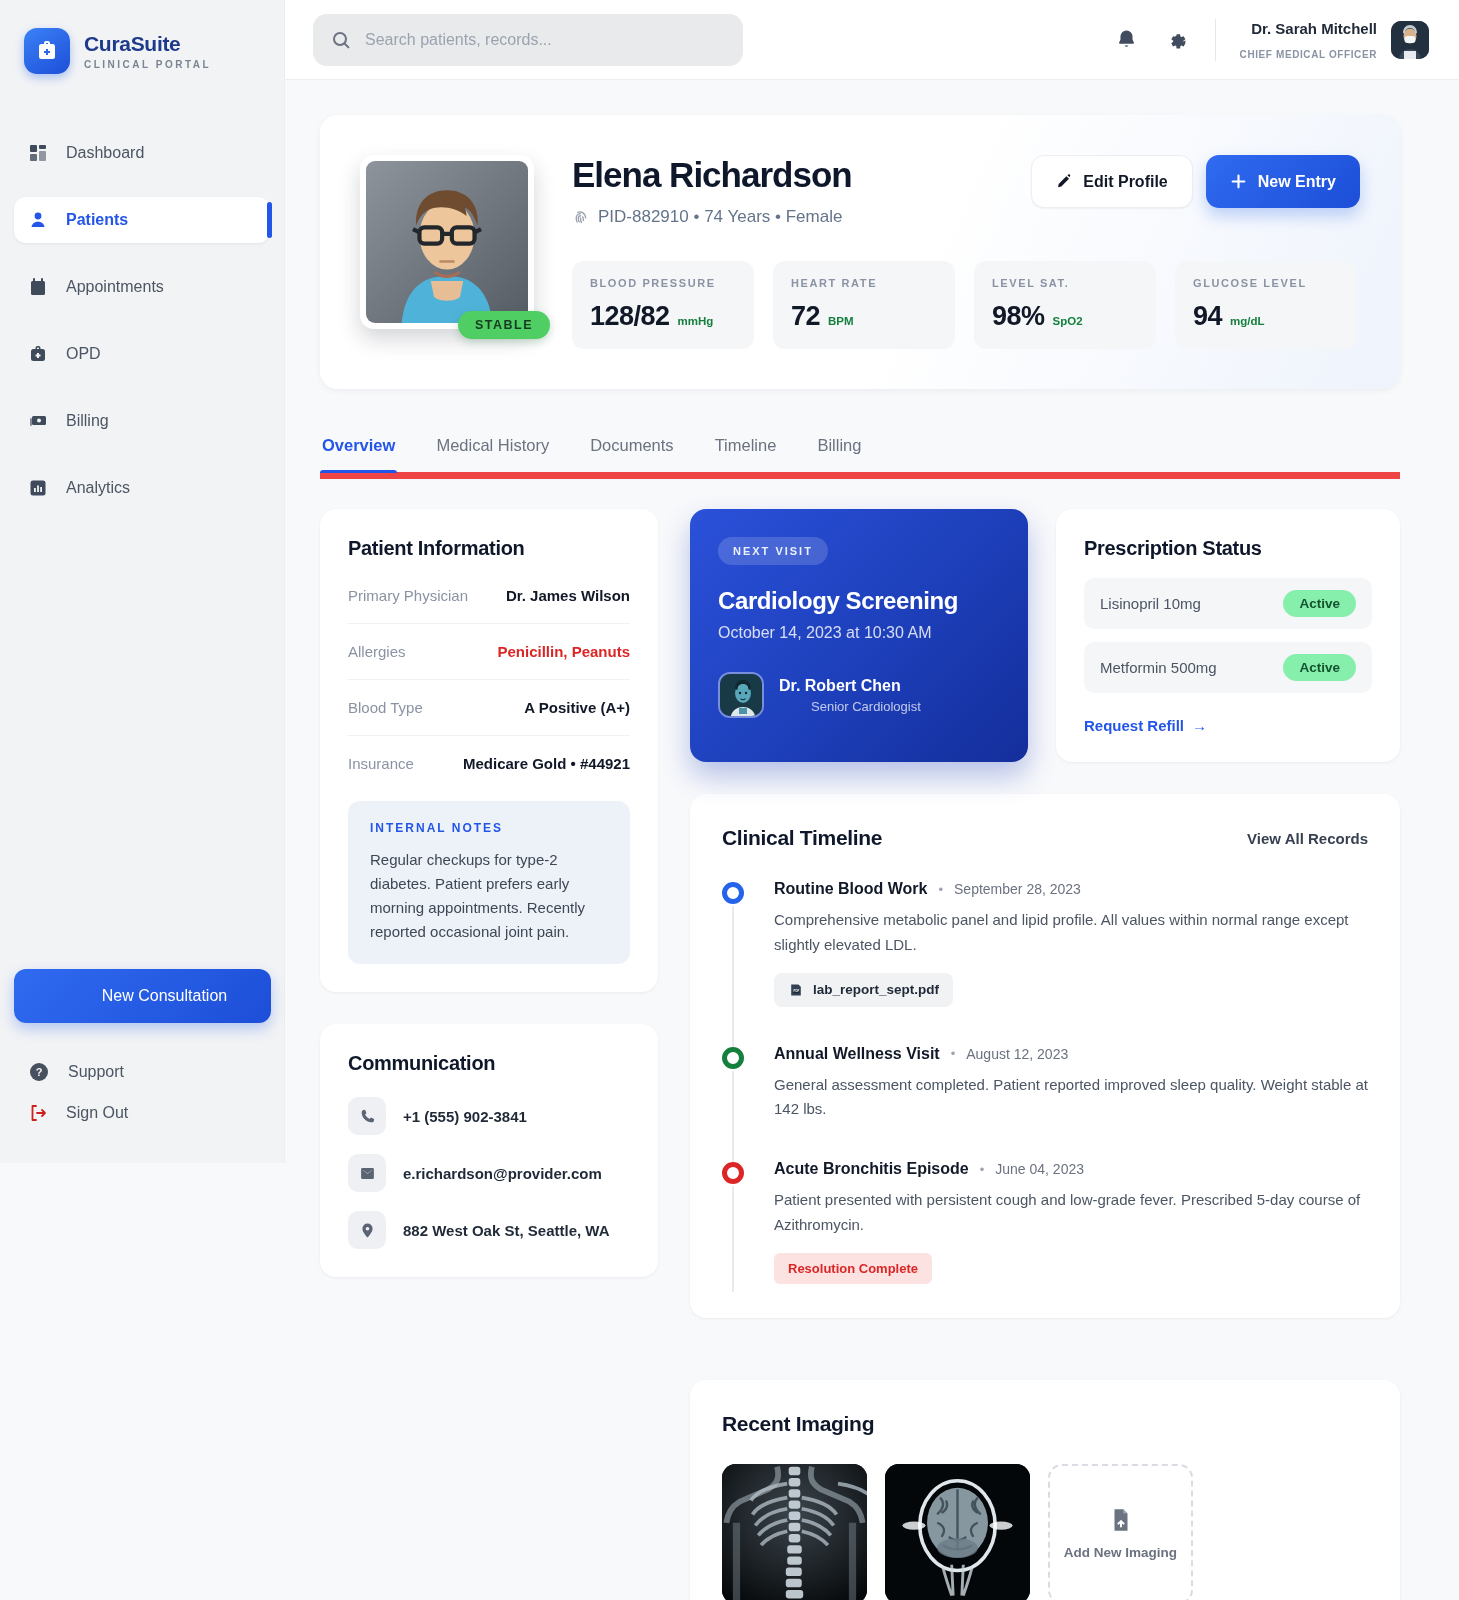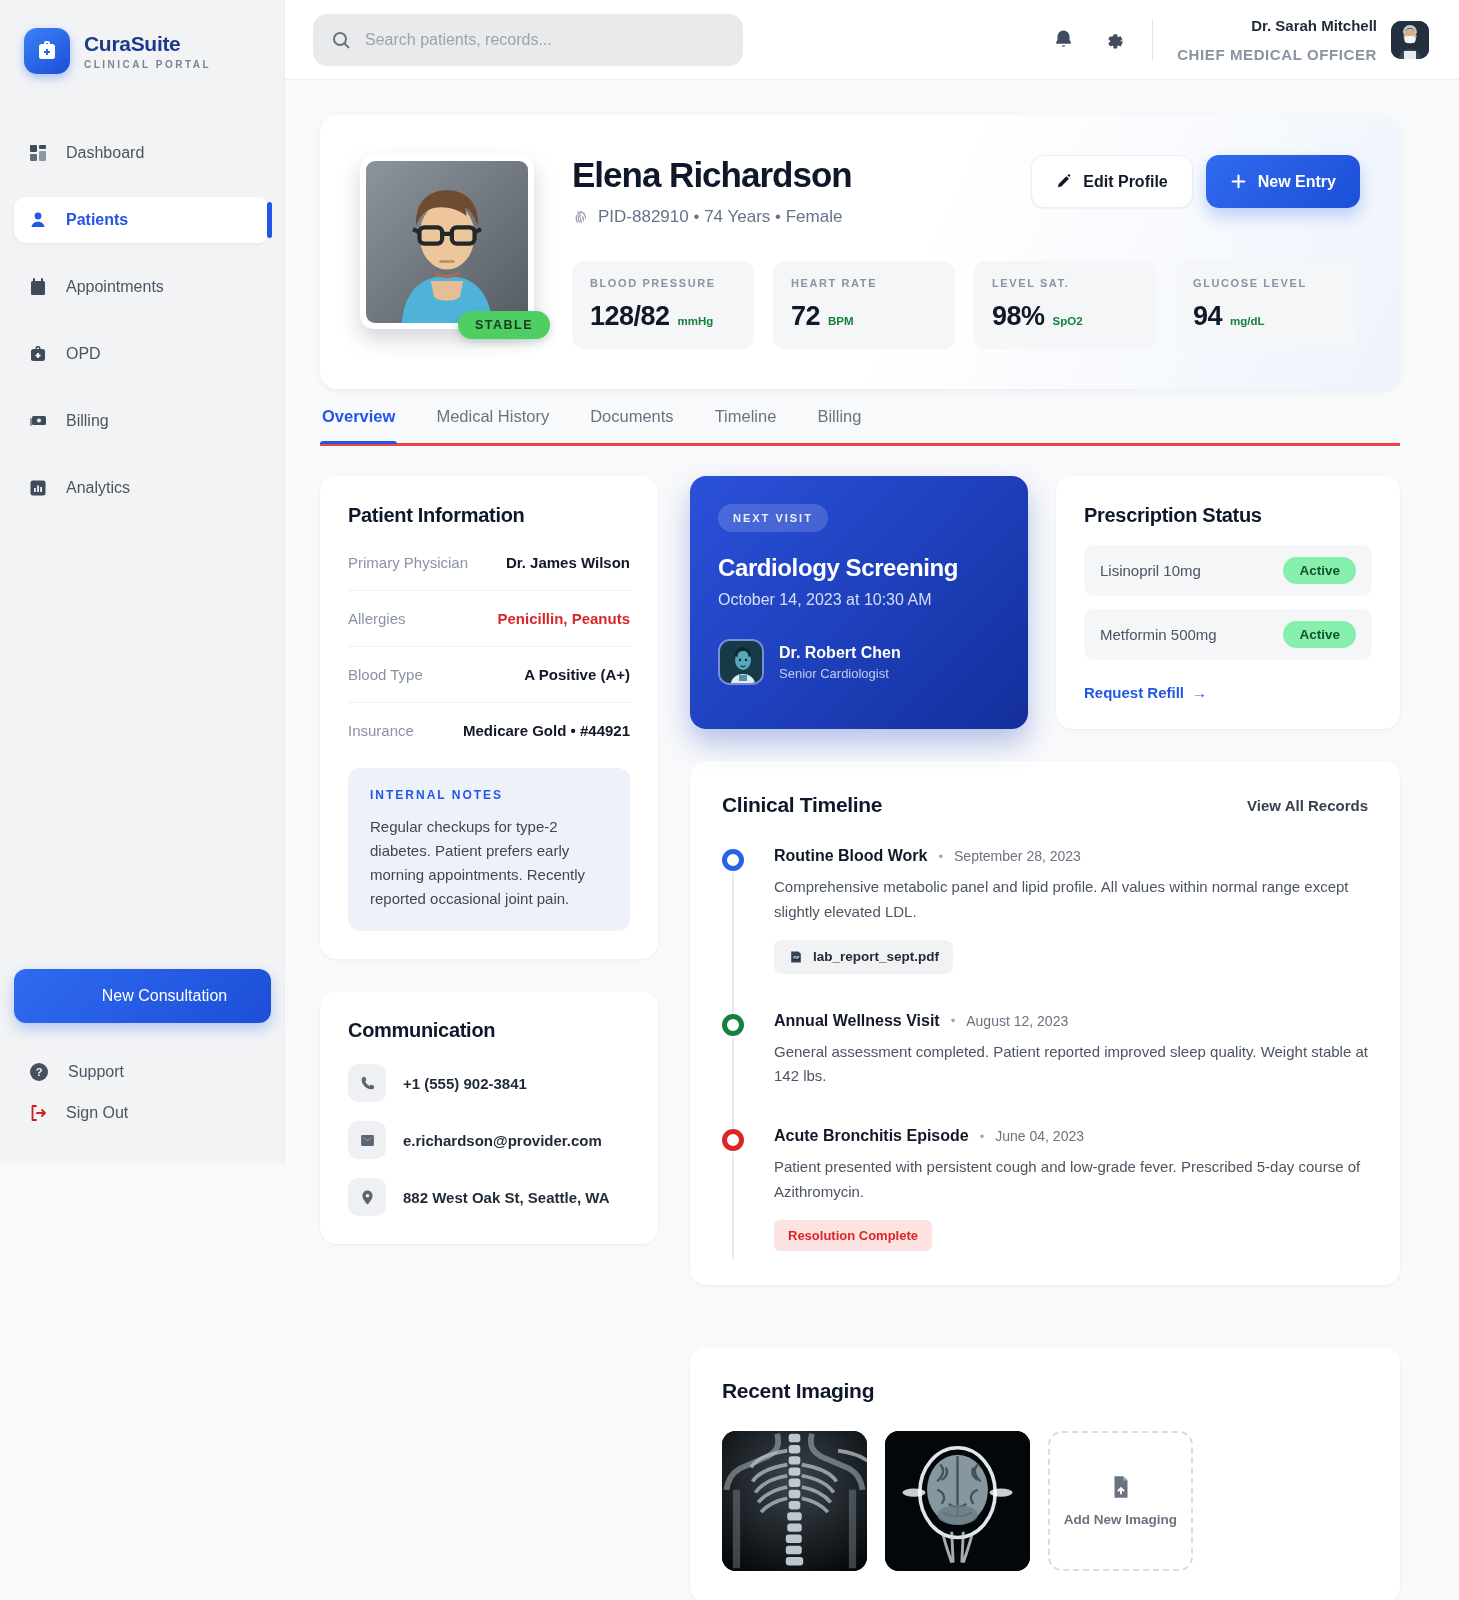--- a/index.html
+++ b/index.html
@@ -28,21 +28,21 @@
   .topbar { height:80px; background:#ffffff; border-bottom:1px solid #edeef1; display:flex; align-items:center; padding:0 30px 0 28px; }
   .search-box { width:430px; height:52px; background:#e9eaec; border-radius:14px; display:flex; align-items:center; gap:14px; padding:0 18px; }
   .search-box input { border:none; outline:none; background:transparent; font-family:inherit; font-size:16px; color:#374151; width:100%; }
   .search-box input::placeholder { color:#9aa3af; }
   .top-right { margin-left:auto; display:flex; align-items:center; gap:24px; }
   .icon-btn { background:none; border:none; cursor:pointer; color:#414c5e; padding:2px; }
   .top-divider { width:1px; height:42px; background:#e3e6ea; }
   .user-block { display:flex; align-items:center; gap:14px; cursor:pointer; }
   .user-text { text-align:right; }
   .user-name { font-size:15px; font-weight:700; color:#1f2937; }
-  .user-role { font-size:15px; font-weight:600; color:#8a93a3; letter-spacing:.6px; margin-top:12px; }
+  .user-role { font-size:10px; font-weight:600; color:#8a93a3; letter-spacing:.6px; margin-top:12px; }
   .user-avatar { width:38px; height:38px; border-radius:10px; overflow:hidden; background:#23303e; }
 
   
   .content { padding:35px 0 0 35px; width:1150px; }
   .card { background:#fff; border-radius:16px; box-shadow:0 1px 3px rgba(16,24,40,.06); }
 
   
   .patient-card { width:1080px; border-radius:18px; background:linear-gradient(115deg,#ffffff 55%,#eef3fc); box-shadow:0 2px 6px rgba(16,24,40,.05); padding:40px; display:flex; }
   .photo-wrap { position:relative; width:174px; height:174px; flex:0 0 auto; }
   .photo-frame { width:174px; height:174px; border-radius:14px; background:#fff; padding:6px; box-shadow:0 10px 22px rgba(16,24,40,.18); }
@@ -56,21 +56,21 @@
   .btn-edit { height:53px; padding:0 24px; background:#fff; border:1px solid #eceef2; border-radius:13px; font-family:inherit; font-size:16px; font-weight:700; color:#111827; display:flex; align-items:center; gap:11px; cursor:pointer; box-shadow:0 1px 2px rgba(16,24,40,.05); }
   .btn-primary { height:53px; padding:0 24px; background:linear-gradient(135deg,#2f6bf0,#1d4ed8); border:none; border-radius:13px; font-family:inherit; font-size:16px; font-weight:700; color:#fff; display:flex; align-items:center; gap:11px; cursor:pointer; box-shadow:0 8px 16px rgba(37,99,235,.28); }
   .vitals { display:flex; gap:19px; margin-top:34px; }
   .vital { width:182px; height:88px; background:#f5f6f8; border-radius:12px; padding:16px 18px; }
   .vital-label { font-size:11px; font-weight:700; color:#8a93a3; letter-spacing:1.6px; }
   .vital-line { margin-top:12px; display:flex; align-items:baseline; gap:8px; }
   .vital-value { font-size:27px; font-weight:800; color:#111827; letter-spacing:-0.5px; }
   .vital-unit { font-size:11.5px; font-weight:700; color:#15803d; }
 
   
-  .tabs { width:1080px; display:flex; gap:37px; margin-top:18px; border-bottom:3px solid #ef4444; }
+  .tabs { width:1080px; display:flex; gap:37px; margin-top:47px; border-bottom:7px solid #ef4444; }
   .tab { padding:0 2px 17px 2px; font-size:16.5px; font-weight:500; color:#6b7280; cursor:pointer; position:relative; }
   .tab.active { color:#2356e8; font-weight:700; }
   .tab.active::after { content:""; position:absolute; left:0; right:0; bottom:-1px; height:3px; border-radius:3px 3px 0 0; background:#2356e8; }
 
   .columns { display:flex; gap:32px; margin-top:30px; width:1080px; }
   .col-left { width:338px; flex:0 0 auto; }
   .col-right { flex:1; }
 
   
   .info-card { padding:28px; }
@@ -94,21 +94,21 @@
 
   
   .row-top { display:flex; gap:28px; }
   .visit-card { width:338px; flex:0 0 auto; border-radius:16px; padding:28px; background:linear-gradient(135deg,#2b51da 0%,#1d3fba 55%,#142e9b 100%); box-shadow:0 14px 28px rgba(29,62,184,.30); color:#fff; }
   .visit-badge { display:inline-block; padding:8px 15px; border-radius:999px; background:rgba(255,255,255,.16); font-size:11px; font-weight:800; letter-spacing:2px; color:#eaf0ff; }
   .visit-title { margin-top:22px; font-size:24px; font-weight:800; letter-spacing:-0.4px; }
   .visit-date { margin-top:9px; font-size:16px; color:rgba(255,255,255,.82); }
   .visit-doc { margin-top:30px; display:flex; align-items:center; gap:15px; }
   .doc-avatar { width:46px; height:46px; border-radius:12px; overflow:hidden; border:2px solid rgba(255,255,255,.40); }
   .doc-name { font-size:16px; font-weight:700; }
-  .doc-role { margin-top:4px; font-size:13px; color:rgba(255,255,255,.72); }
+  .doc-role { margin-top:4px; font-size:13px; color:rgba(255,255,255,.72);margin-left:32px; }
 
   .rx-card { flex:1; padding:28px; }
   .rx-rows { margin-top:18px; display:flex; flex-direction:column; gap:13px; }
   .rx-row { background:#f5f6f8; border-radius:10px; padding:12px 16px; display:flex; align-items:center; justify-content:space-between; }
   .rx-name { font-size:15px; color:#4b5563; }
   .rx-pill { background:#86efac; color:#14532d; font-size:13.5px; font-weight:700; padding:6px 16px; border-radius:999px; }
   .rx-link { margin-top:24px; font-size:15px; font-weight:700; color:#2356e8; display:flex; align-items:center; gap:8px; cursor:pointer; }
 
   
   .timeline-card { margin-top:32px; padding:32px 32px 18px 32px; }

